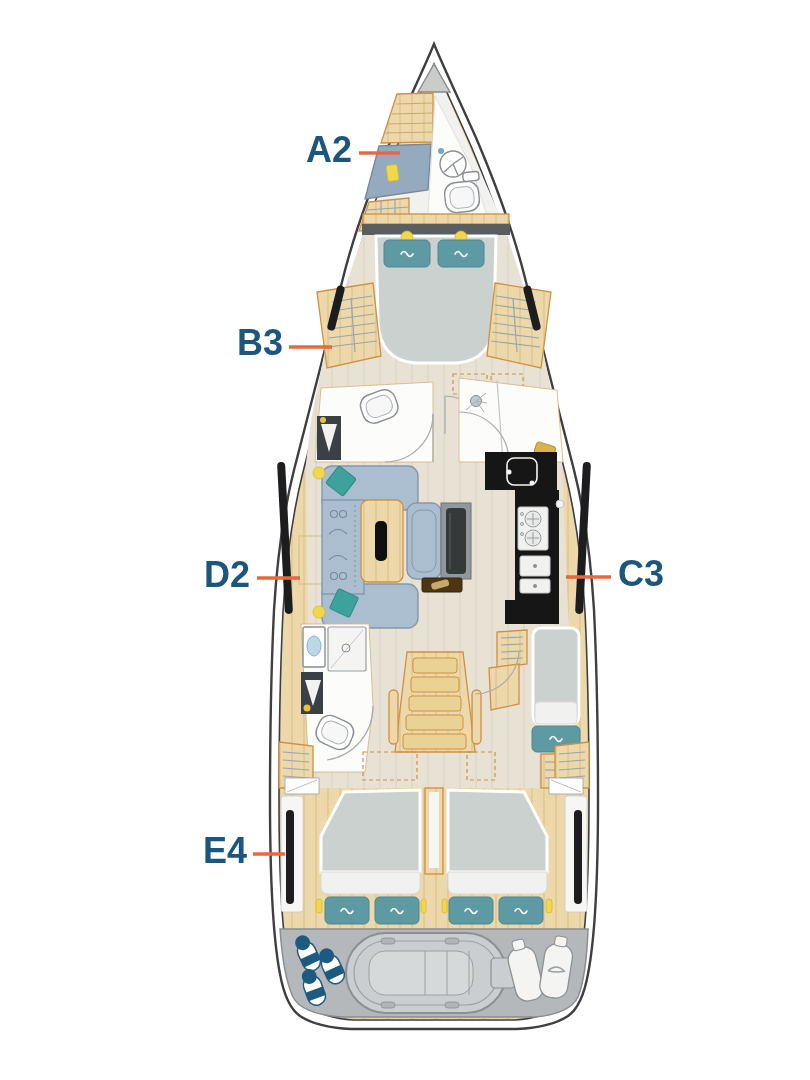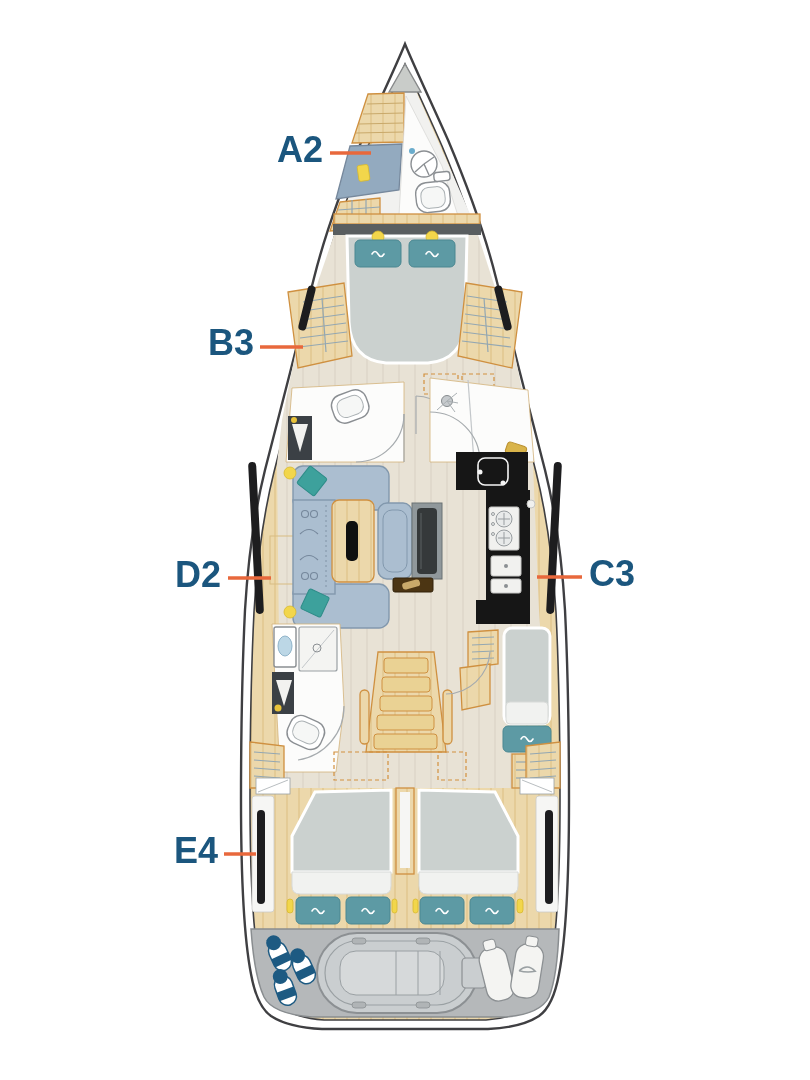--- a/index.html
+++ b/index.html
@@ -1,17 +1,17 @@
 <!DOCTYPE html>
 <html style="--label-text: #1b567e; --leader-line: #e8683c; --hull-outline: #3f3f42; --wood: #ecd8ab; --wood-outline: #cf9040; --floor: #e8e2d5; --mattress: #cbd1cf; --pillow-teal: #5d9aa4; --sofa-blue: #abbed0; --cushion-teal: #3da19c; --galley-black: #161616; --stern-gray: #b5b8ba; --fender-navy: #1d5a82; --lamp-yellow: #f2d64b; --crew-bed-blue: #93aabf;"><head>
 <meta charset="utf-8">
 <style>
   html,body{margin:0;padding:0;background:#ffffff;}
   .stage{position:relative;width:726px;height:1080px;background:#ffffff;overflow:hidden;
-         font-family:"Liberation Sans",sans-serif;}
+         font-family:"Liberation Sans",sans-serif;padding-left:29px;}
   svg{display:block;}
   .lbl{font-family:"Liberation Sans",sans-serif;font-weight:700;font-size:36px;fill:var(--label-text);}
   .lead{stroke:var(--leader-line);stroke-width:3.5;}
   .hull{fill:#ffffff;stroke:var(--hull-outline);stroke-width:2.4;}
   .hull-in{stroke:var(--hull-outline);stroke-width:1.6;}
   .wo{stroke:var(--wood-outline);stroke-width:1.3;}
   .mat{fill:var(--mattress);stroke:#ffffff;stroke-width:3;}
   .pil{fill:var(--pillow-teal);stroke:#4a8791;stroke-width:1;}
   .sofa{fill:var(--sofa-blue);stroke:#8298ad;stroke-width:1.4;}
   .cush{fill:var(--cushion-teal);stroke:#2e8c88;stroke-width:1;}

